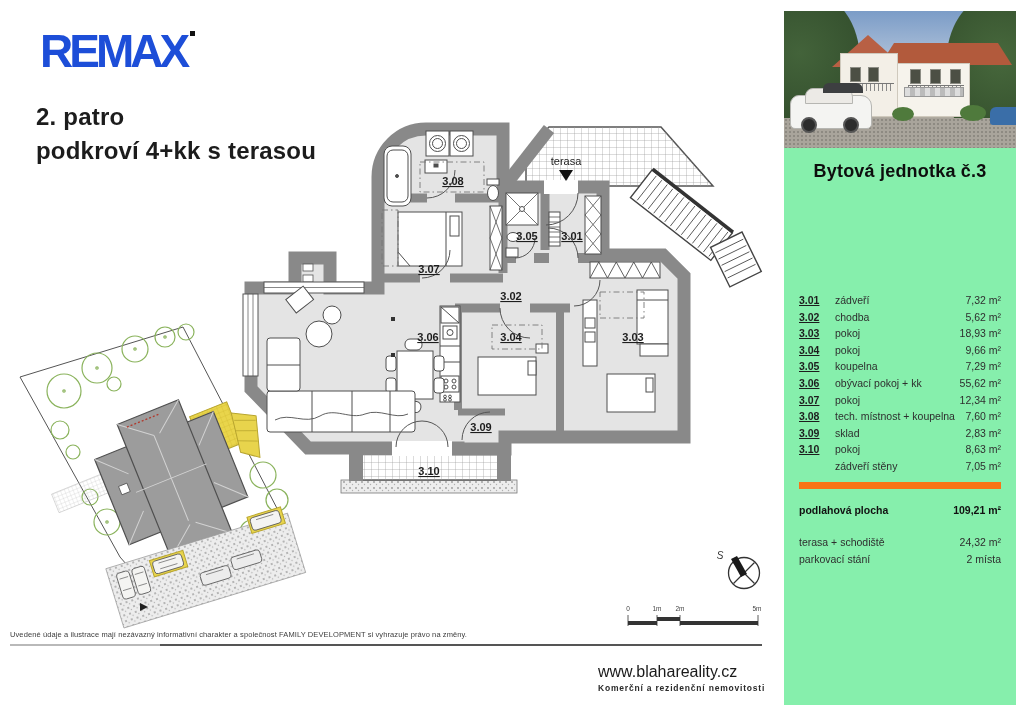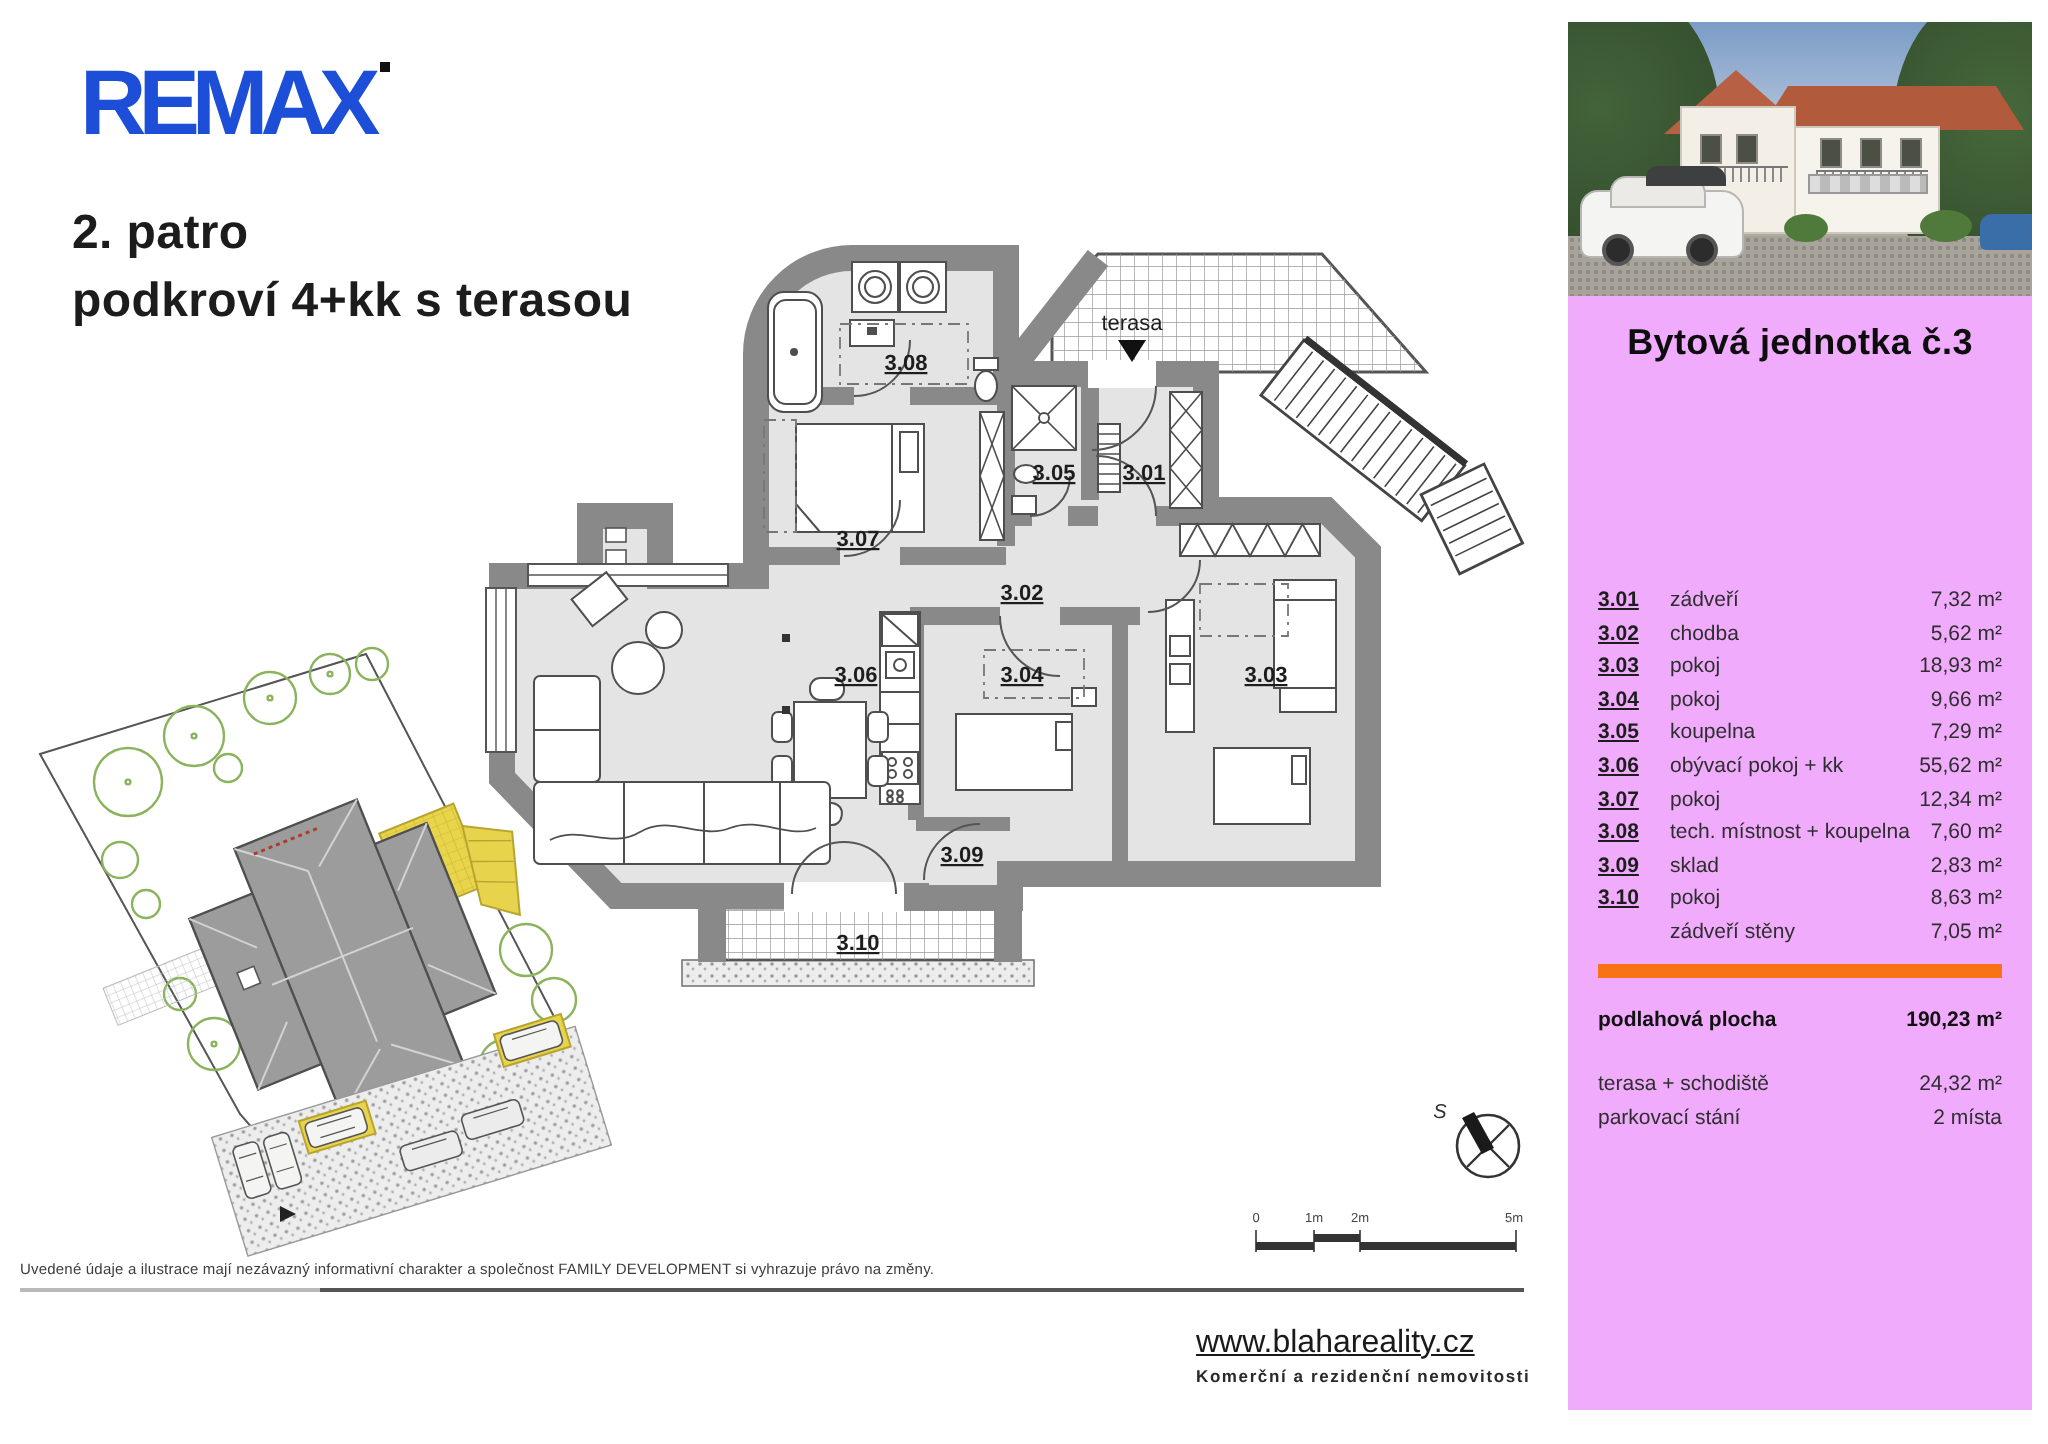--- a/index.html
+++ b/index.html
@@ -15,24 +15,24 @@
   .plan-svg{position:absolute;left:0;top:0;}
   .rlabel{font:bold 11px "Liberation Sans",sans-serif;fill:#1d1d1d;text-decoration:underline;}
   .plabel{font:11px "Liberation Sans",sans-serif;fill:#1d1d1d;}
   .slabel{font:6.5px "Liberation Sans",sans-serif;fill:#444;}
   .nlabel{font:italic 10px "Liberation Sans",sans-serif;fill:#333;}
   
   .disclaimer{position:absolute;left:10px;top:630px;font-size:7.5px;color:#3d3d3d;letter-spacing:.1px;}
   .disc-rule{position:absolute;left:10px;top:644px;width:752px;height:2px;
         background:linear-gradient(to right,#b9b9b9 0 150px,#555 150px);}
   .site-footer{position:absolute;left:598px;top:663px;}
-  .site-footer .web{font-size:16px;color:#1a1a1a;text-decoration:underline;}
+  .site-footer .web{font-size:16px;color:#1a1a1a;}
   .site-footer .tag{font-size:8.5px;letter-spacing:.8px;color:#2a2a2a;margin-top:2px;font-weight:bold;}
   
-  .unit-panel{position:absolute;left:784px;top:11px;width:232px;height:694px;background:#f0abfc;}
+  .unit-panel{position:absolute;left:784px;top:11px;width:232px;height:694px;background:#86efac;}
   .photo{position:absolute;left:0;top:0;width:232px;height:137px;overflow:hidden;
         background:linear-gradient(#7b9cc7 0,#c7d3e2 52%,#b5afa4 58%,#aaa69c 100%);}
   .photo .tree{position:absolute;border-radius:45%;}
   .tree-l{left:-34px;top:-18px;width:110px;height:150px;background:radial-gradient(circle at 45% 40%,#43633a,#2c4527);}
   .tree-r{right:-30px;top:-14px;width:100px;height:150px;background:radial-gradient(circle at 55% 40%,#47683c,#2e4828);}
   .house-body{position:absolute;left:62px;top:52px;width:122px;height:52px;background:#f6f3ec;border:1px solid #cfc9bd;}
   .roof-main{position:absolute;left:96px;top:32px;width:104px;height:0;
         border-bottom:22px solid #b25a3c;border-left:14px solid transparent;border-right:14px solid transparent;}
   .roof-gable{position:absolute;left:48px;top:24px;width:0;height:0;
         border-left:36px solid transparent;border-right:36px solid transparent;border-bottom:32px solid #b86044;}
@@ -443,21 +443,21 @@
         <span class="nm">pokoj</span>
         <span class="ar">8,63 m²</span>
       </div>
       <div class="urow">
         <span class="num"></span>
         <span class="nm">zádveří stěny</span>
         <span class="ar">7,05 m²</span>
       </div>
       <div class="urow total-row">
         <span class="nm">podlahová plocha</span>
-        <span class="ar">190,23 m²</span>
+        <span class="ar">109,21 m²</span>
       </div>
       <div class="extras">
         <div class="urow">
           <span class="nm">terasa + schodiště</span>
           <span class="ar">24,32 m²</span>
         </div>
         <div class="urow">
           <span class="nm">parkovací stání</span>
           <span class="ar">2 místa</span>
         </div>

